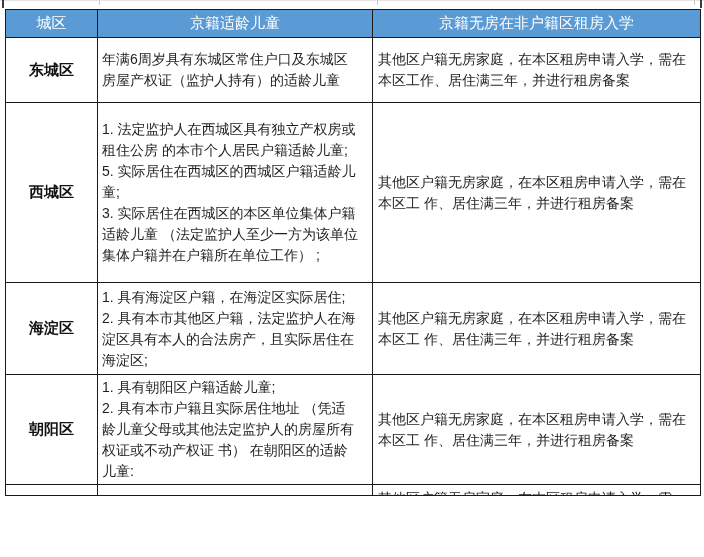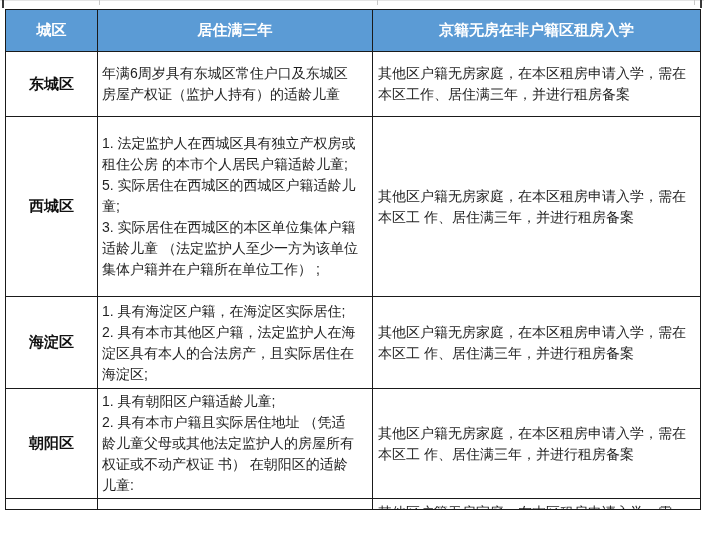--- a/index.html
+++ b/index.html
@@ -41,24 +41,24 @@
   }
   table.policy th, table.policy td {
     border: 1px solid var(--border, #1a1a1a);
     vertical-align: middle;
   }
   col.c-district { width: 92px; }
   col.c-eligibility { width: 275px; }
   col.c-rental { width: 328px; }
 
   thead th {
-    height: 42px;
+    height: 28px;
     background: var(--header-bg, #5b9bd5);
     color: var(--header-text, #ffffff);
-    font-size: 15px; font-weight: bold; text-align: center;
+    font-size: 15px; font-weight: normal; text-align: center;
   }
 
   td.district {
     font-size: 15px; font-weight: bold; text-align: center; color: #111;
   }
   td.eligibility {
     font-size: 14px; line-height: 21px;
     padding: 2px 13px 2px 4px;
     white-space: pre-line;
     text-align: left;
@@ -97,21 +97,21 @@
 
   <table class="policy">
     <colgroup>
       <col class="c-district">
       <col class="c-eligibility">
       <col class="c-rental">
     </colgroup>
     <thead>
       <tr>
         <th>城区</th>
-        <th>居住满三年</th>
+        <th>京籍适龄儿童</th>
         <th>京籍无房在非户籍区租房入学</th>
       </tr>
     </thead>
     <tbody>
       <tr class="r-dongcheng">
         <td class="district">东城区</td>
         <td class="eligibility">年满6周岁具有东城区常住户口及东城区房屋产权证（监护人持有）的适龄儿童</td>
         <td class="rental">其他区户籍无房家庭，在本区租房申请入学，需在本区工作、居住满三年，并进行租房备案</td>
       </tr>
       <tr class="r-xicheng">

